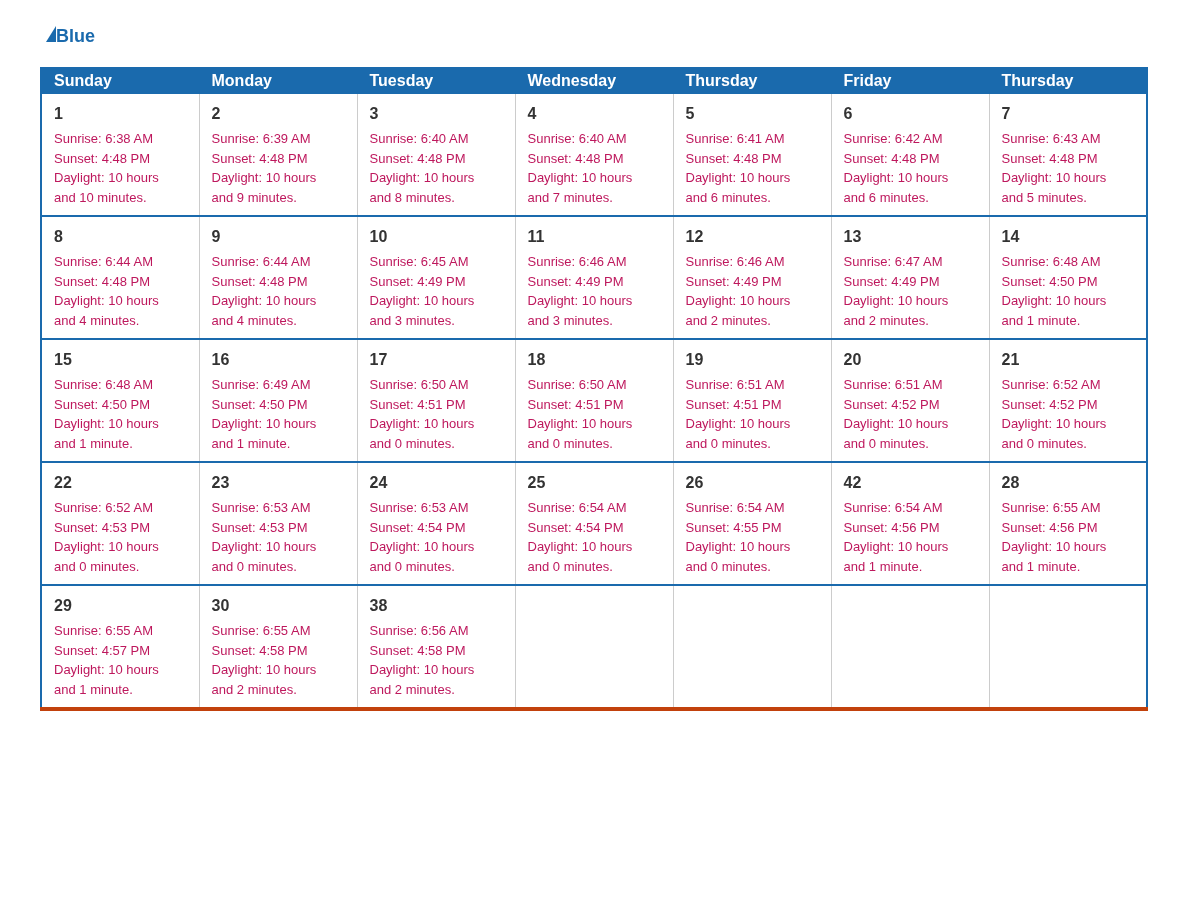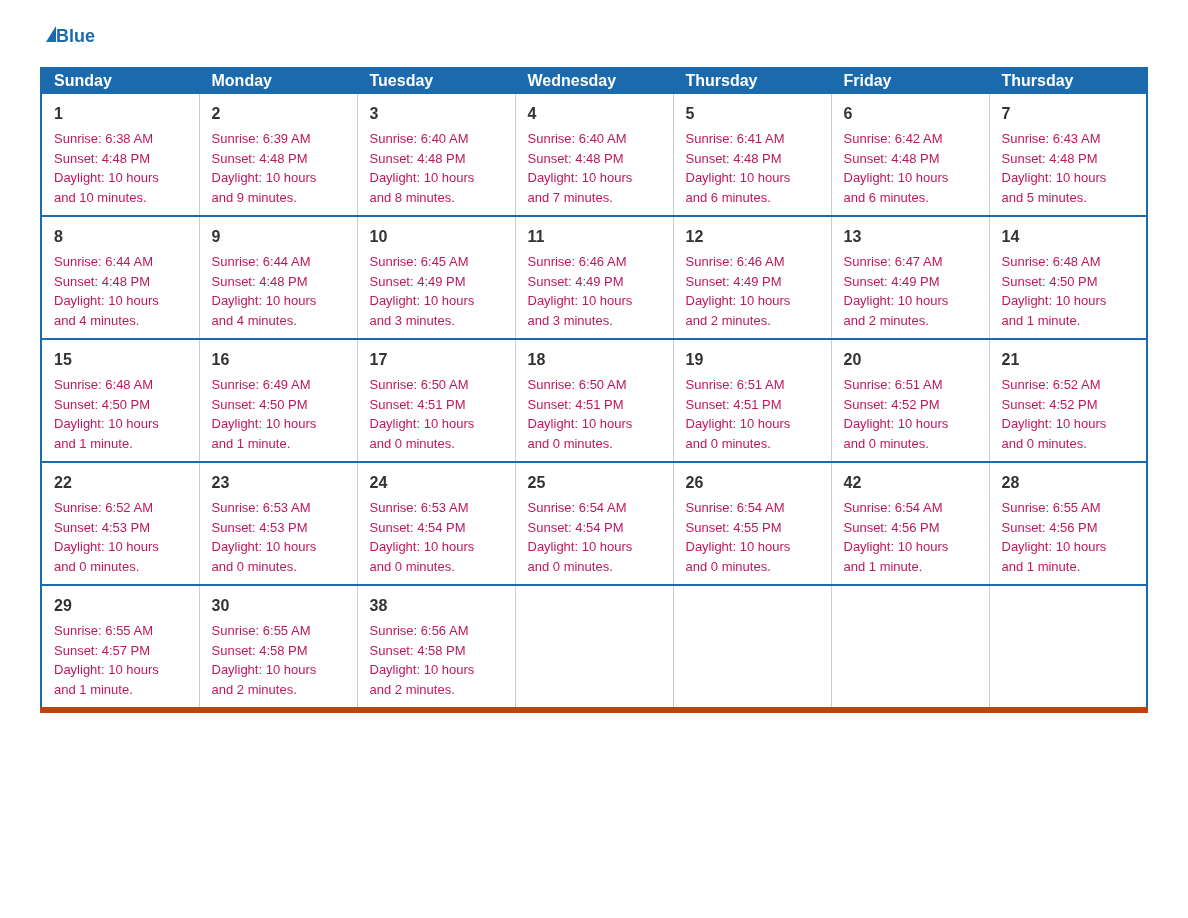--- a/index.html
+++ b/index.html
@@ -89,21 +89,21 @@
       margin-bottom: 3px;
     }
     .day-info {
       color: #be185d;
       font-size: 13px;
     }
     .empty-cell {
       background: #fff;
     }
     tr:last-child td {
-      border-bottom: 6px solid #c2410c;
+      border-bottom: 4px solid #c2410c;
     }
   </style>
 </head>
 <body>
 
 <div class="header-area">
   <div class="logo">
     <div class="logo-text">
       <span class="logo-general"></span>
         <span class="logo-blue"></span>

